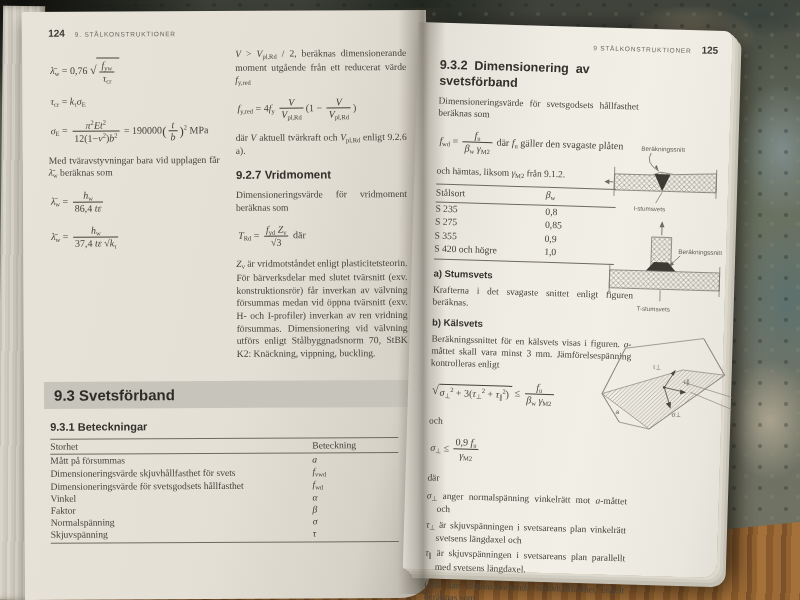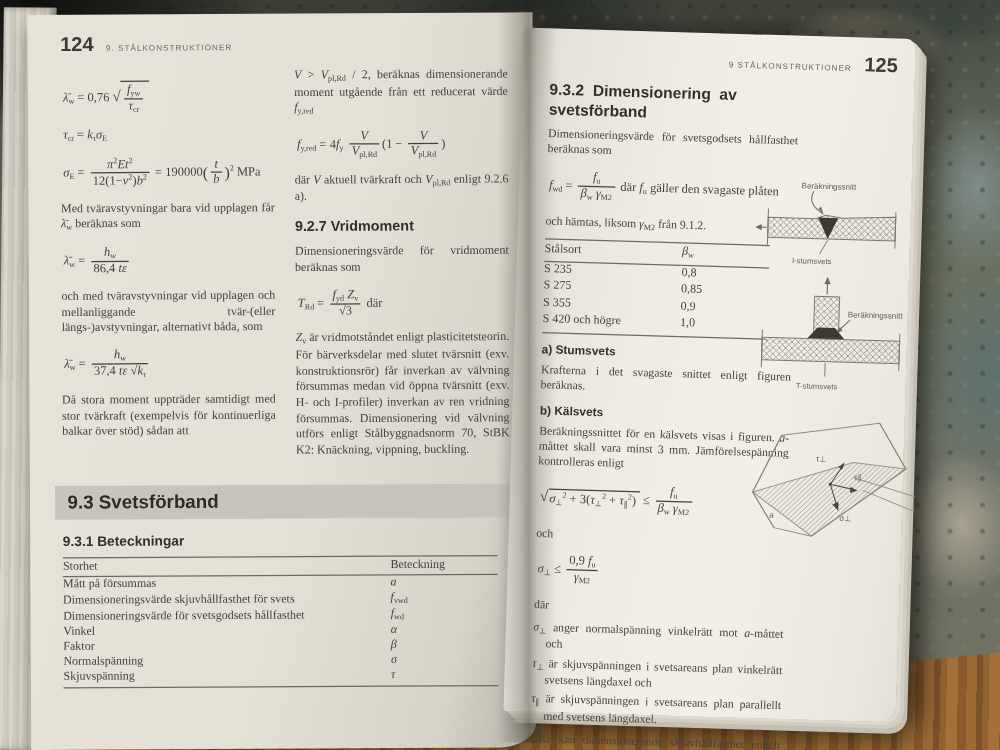--- a/index.html
+++ b/index.html
@@ -48,21 +48,21 @@
     border-radius:0 8px 14px 3px;
     box-shadow:3px 2px 0 0 #ddd9cd, 6px 5px 0 0 #d1cdc1, 9px 9px 0 0 #c3bfb3,
                14px 16px 22px rgba(25,20,10,.5);}
   .gutter{position:absolute;left:398px;top:8px;width:48px;height:586px;z-index:6;pointer-events:none;
     background:linear-gradient(90deg,rgba(70,62,48,0) 0%,rgba(70,62,48,.30) 40%,rgba(50,44,34,.42) 52%,rgba(70,62,48,.22) 66%,rgba(70,62,48,0) 100%);}
 
   
   .lp-inner{position:absolute;inset:0;padding:16px 20px 0 26px;}
   .rp-inner{position:absolute;inset:0;padding:14px 14px 0 22px;}
   .runhead{display:flex;align-items:baseline;gap:10px;margin-bottom:10px;}
-  .runhead .num{font-family:"Liberation Sans",sans-serif;font-weight:700;font-size:16px;color:#3c3a34;}
+  .runhead .num{font-family:"Liberation Sans",sans-serif;font-weight:700;font-size:10px;color:#3c3a34;}
   .runhead .chap{font-family:"Liberation Sans",sans-serif;font-size:6.5px;letter-spacing:.8px;color:#6a6860;}
   .runhead.right{justify-content:flex-end;margin-bottom:2px;}
   .cols{display:flex;gap:16px;}
   .col{width:172px;font-size:9.6px;line-height:1.32;text-align:justify;}
   p.bp{margin:0 0 6px 0;}
   .formula{margin:9px 0 10px 2px;font-size:10px;line-height:1.2;text-align:left;}
   .formula i, .bp i, td i{font-style:italic;}
   sub{font-size:6.5px;vertical-align:-2px;}
   sup{font-size:6.5px;vertical-align:4px;}
   .frac{display:inline-flex;flex-direction:column;text-align:center;vertical-align:middle;line-height:1.15;margin:0 2px;}
@@ -115,26 +115,24 @@
                 <span class="den">12(1−<i>ν</i><sup>2</sup>)<i>b</i><sup>2</sup></span>
               </span> = 190000<span class="big">(</span><span class="frac">
                 <span class="num"><i>t</i></span>
                 <span class="den"><i>b</i></span>
               </span><span class="big">)</span><sup>2</sup> MPa</div>
           <p class="bp">Med tväravstyvningar bara vid upplagen får <i>λ̄</i><sub>w</sub> beräknas som</p>
           <div class="formula"><i>λ̄</i><sub>w</sub> = <span class="frac">
                 <span class="num"><i>h</i><sub>w</sub></span>
                 <span class="den">86,4 <i>tε</i></span>
               </span></div>
-          <p class="bp">och med tväravstyvningar vid upplagen och mellanliggande tvär-(eller längs-)avstyvningar, alternativt båda, som</p>
           <div class="formula"><i>λ̄</i><sub>w</sub> = <span class="frac">
                 <span class="num"><i>h</i><sub>w</sub></span>
                 <span class="den">37,4 <i>tε</i> √<i>k</i><sub>τ</sub></span>
               </span></div>
-          <p class="bp">Då stora moment uppträder samtidigt med stor tvärkraft (exempelvis för kontinuerliga balkar över stöd) sådan att</p>
         </div>
         <div class="col">
           <p class="bp"><i>V</i> &gt; <i>V</i><sub>pl,Rd</sub> / 2, beräknas dimensionerande moment utgående från ett reducerat värde <i>f</i><sub>y,red</sub></p>
           <div class="formula"><i>f</i><sub>y,red</sub> = 4<i>f</i><sub>y</sub> <span class="frac">
                 <span class="num"><i>V</i></span>
                 <span class="den"><i>V</i><sub>pl,Rd</sub></span>
               </span>(1 − <span class="frac">
                 <span class="num"><i>V</i></span>
                 <span class="den"><i>V</i><sub>pl,Rd</sub></span>
               </span>)</div>

